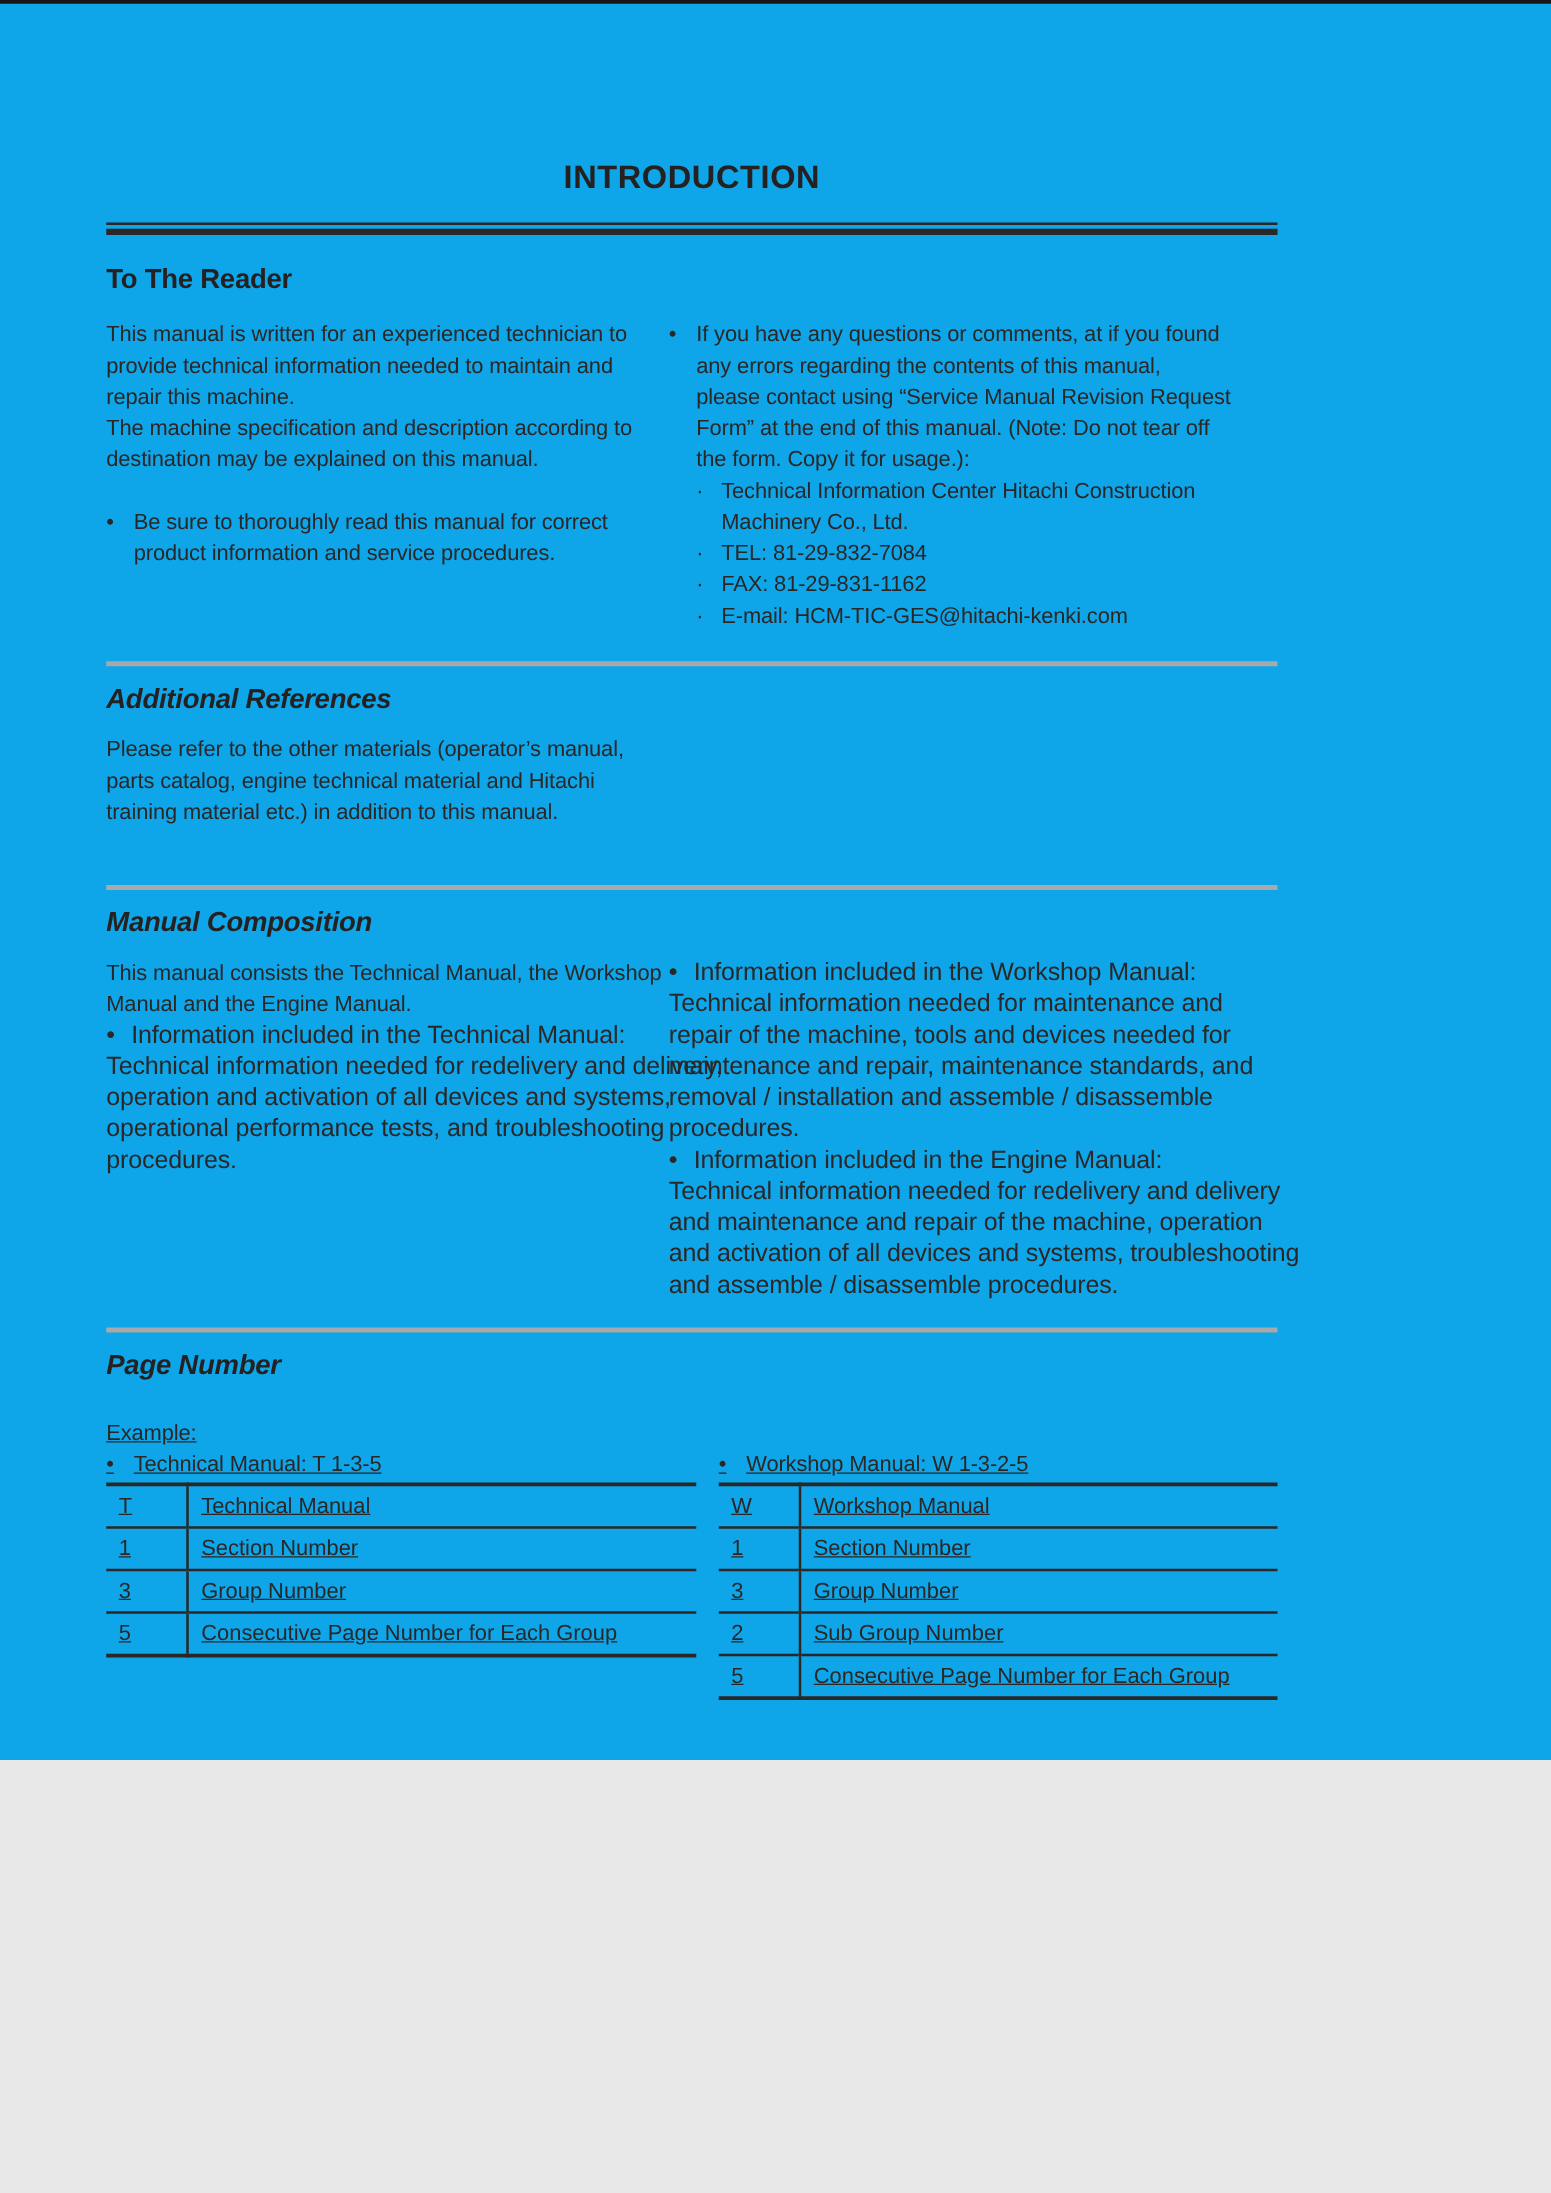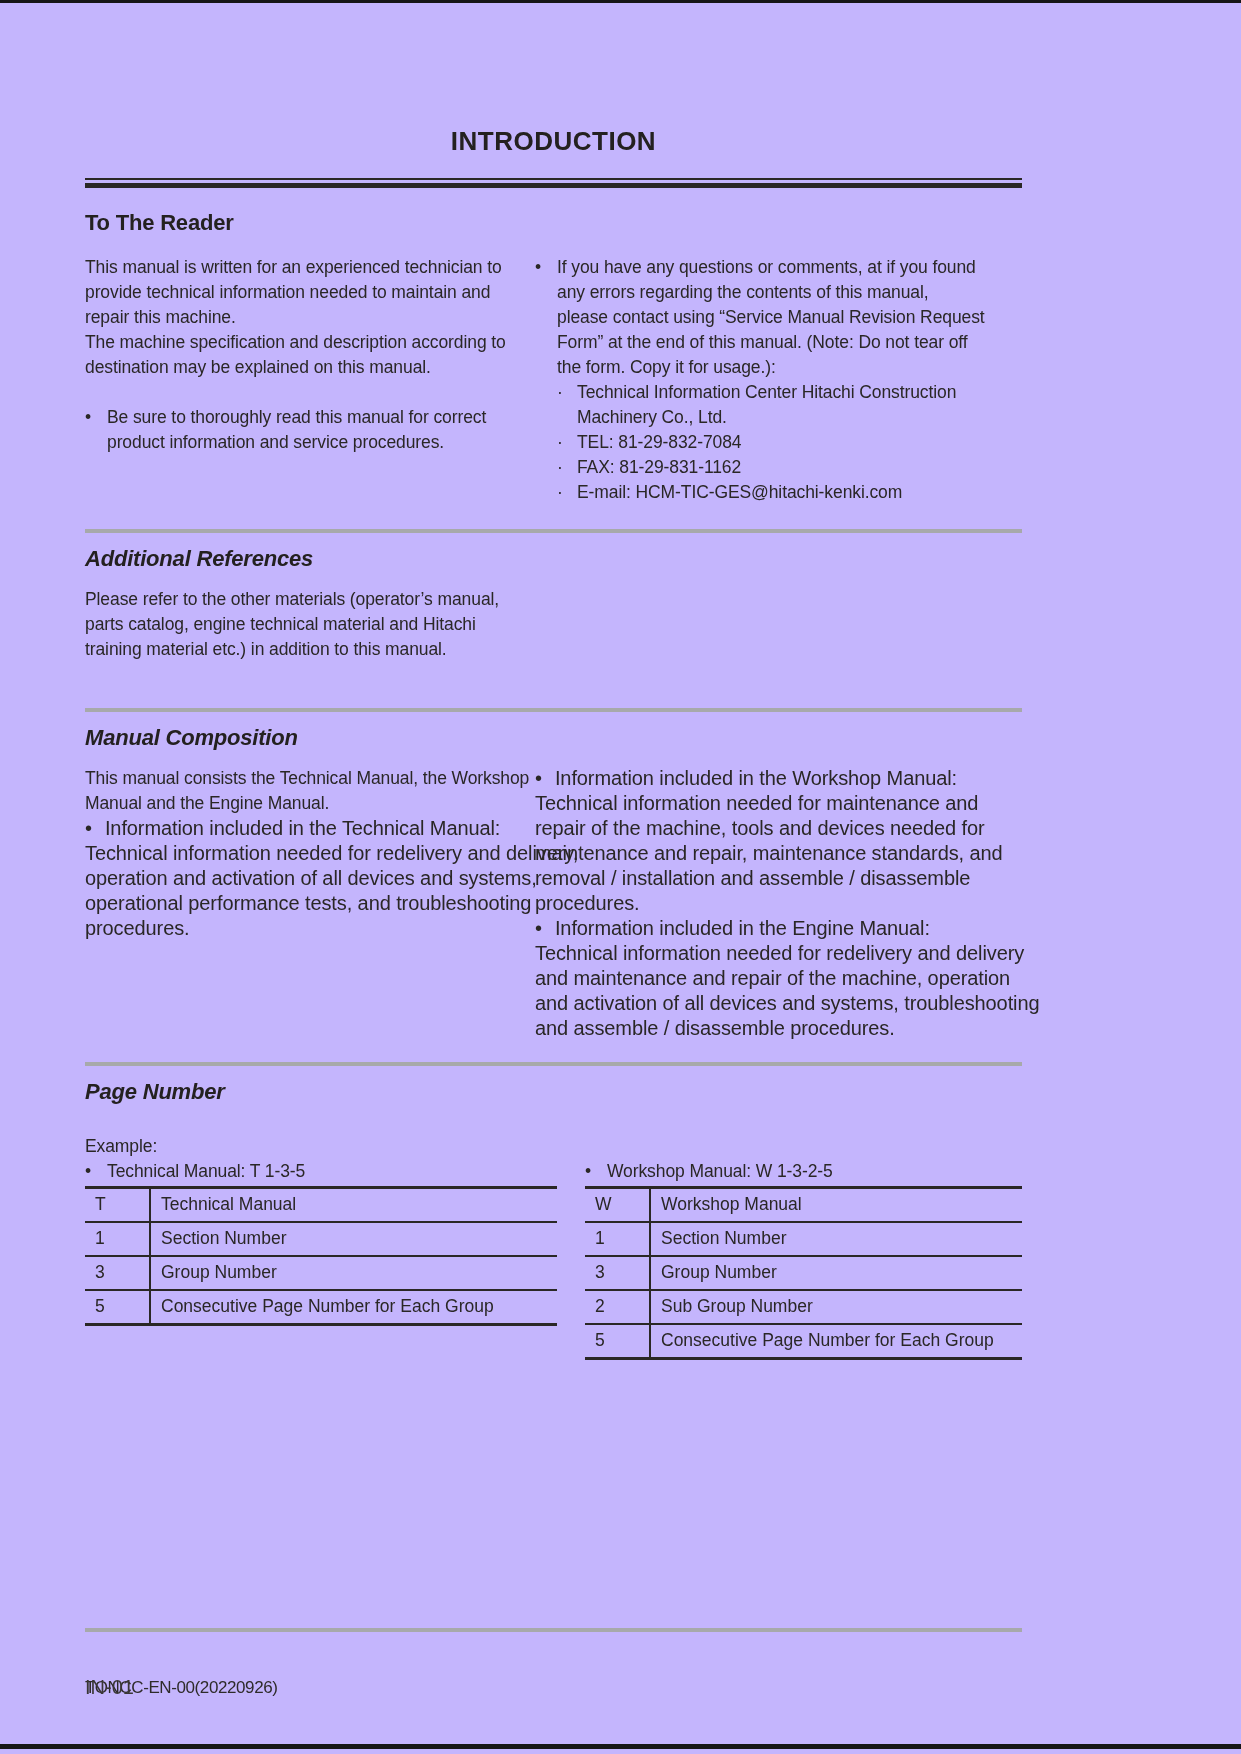--- a/index.html
+++ b/index.html
@@ -1,20 +1,20 @@
 <!DOCTYPE html>
 <html><head>
 <meta charset="utf-8">
 <style>
   html,body { margin:0; padding:0; background:#e8e8e8; }
   .page {
     position:relative;
-    width:1241px; height:1754px;
+    width:1241px; height:1408px;
     margin:0 auto;
-    background:#c4b5fd;
+    background:#0ea5e9;
     font-family:"Liberation Sans","DejaVu Sans",sans-serif;
     color:#2a2726;
     overflow:hidden;
   }
   .edge { position:absolute; left:0; right:0; background:#161616; }
   .edge.top { top:0; height:3px; }
   .edge.bottom { top:1744px; height:5px; }
 
   .content { position:absolute; left:85px; top:0; width:937px; }
 
@@ -38,21 +38,21 @@
   .h2-tight { margin-top:13px;font-style:italic; }
 
   .rule-gray { height:4px; background:#a7a9aa; }
   .rule-1 { margin-top:24px; }
   .rule-2 { margin-top:46px; }
   .rule-3 { margin-top:21px; }
 
   .cols { display:grid; grid-template-columns:450px 1fr; }
   .cols-body { margin-top:19px; }
   .cols-mid  { margin-top:15px; }
-  .cols-example { margin-top:29px; grid-template-columns:472px 1fr; column-gap:28px; }
+  .cols-example { margin-top:29px; grid-template-columns:472px 1fr; column-gap:18px;text-decoration:underline; }
 
   .txt {
     font-size:17.5px; line-height:25px;
     letter-spacing:-0.1px;
     white-space:pre;
     margin:0;
   }
   .gap-top { margin-top:25px; }
 
   

